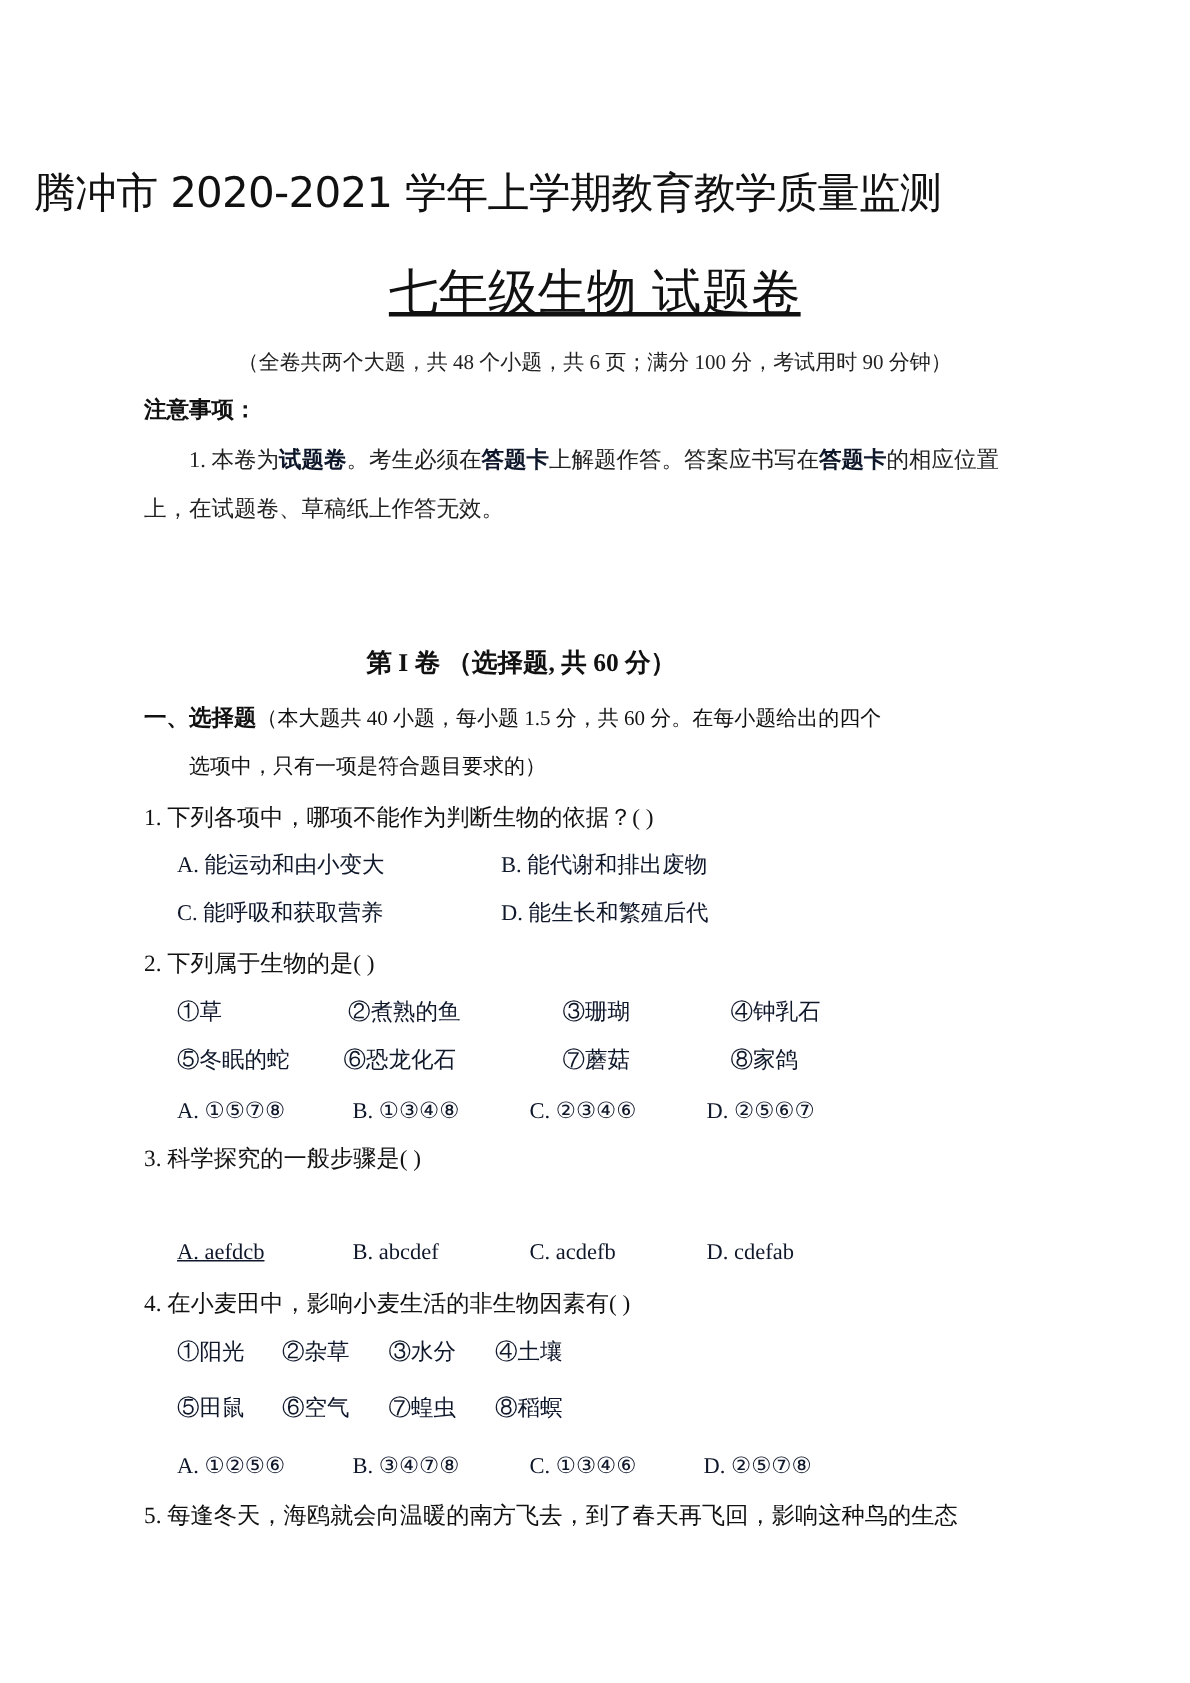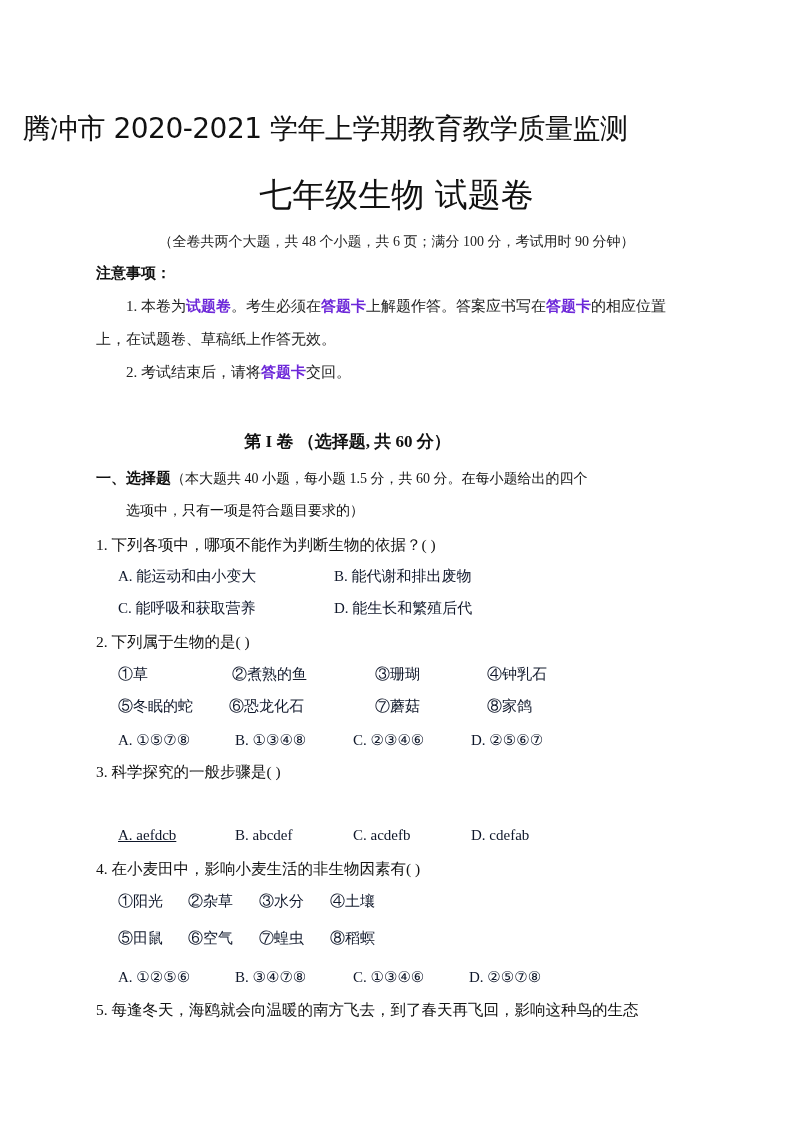--- a/index.html
+++ b/index.html
@@ -2,47 +2,44 @@
 <html><head>
 <meta charset="utf-8">
 <style>
   html, body { margin: 0; padding: 0; background: #ffffff; }
   body { width: 793px; height: 1122px; position: relative; overflow: hidden; color: #111; }
   .page { position: absolute; left: 0; top: 0; width: 793px; height: 1122px; }
   .serif { font-family: "Liberation Serif", "DejaVu Serif", serif; }
   .sans { font-family: "DejaVu Sans", "Liberation Sans", sans-serif; }
   .abs { position: absolute; white-space: nowrap; }
   .title1 { top: 110px; left: 0; width: 650px; text-align: center; font-size: 28px; letter-spacing: -0.5px; }
-  .title2 { top: 173px; left: 0; width: 793px; text-align: center; font-size: 33px; }
+  .title2 { top: 173px; left: 0; width: 793px; text-align: center; font-size: 33px; text-decoration: underline; }
   .info { top: 233px; left: 0; width: 793px; text-align: center; font-size: 14px; color: #222; }
   .notice-h { top: 264px; left: 96px; font-size: 15px; font-weight: bold; }
   .p { font-size: 15px; color: #222; }
-  b.k { font-weight: bold; color: #6d28d9; }
+  b.k { font-weight: bold; color: #0f172a; }
   .sec { top: 430px; left: 0; width: 695px; text-align: center; font-size: 17px; font-weight: bold; }
   .q { font-size: 15.5px; color: #111; }
   .opt { font-size: 15px; color: #0f172a; }
 </style>
 </head>
 <body>
 
 <div class="page">
 
   <div class="abs sans title1">腾冲市 2020-2021 学年上学期教育教学质量监测</div>
   <div class="abs sans title2">七年级生物  试题卷</div>
   <div class="abs serif info">（全卷共两个大题，共 48 个小题，共 6 页；满分 100 分，考试用时 90 分钟）</div>
 
   <div class="abs serif notice-h">注意事项：</div>
 
   <div class="abs serif p" style="top:297px; left:126px;">
     <span>1. 本卷为</span><b class="k">试题卷</b><span>。考生必须在</span><b class="k">答题卡</b><span>上解题作答。答案应书写在</span><b class="k">答题卡</b><span>的相应位置</span>
   </div>
   <div class="abs serif p" style="top:330px; left:96px;">上，在试题卷、草稿纸上作答无效。</div>
-  <div class="abs serif p" style="top:363px; left:126px;">
-    <span>2. 考试结束后，请将</span><b class="k">答题卡</b><span>交回。</span>
-  </div>
 
   <div class="abs serif sec">第 I 卷  （选择题, 共 60 分）</div>
 
   <div class="abs serif" style="top:469px; left:96px; font-size:15px;">
     <b>一、选择题</b><span style="font-size:14px;">（本大题共 40 小题，每小题 1.5 分，共 60 分。在每小题给出的四个</span>
   </div>
   <div class="abs serif" style="top:502px; left:126px; font-size:14px;">选项中，只有一项是符合题目要求的）</div>
 
   <div class="abs serif q" style="top:535px; left:96px;">1.  下列各项中，哪项不能作为判断生物的依据？(      )</div>
   <div class="abs serif opt" style="top:567px; left:118px;">A. 能运动和由小变大</div>

